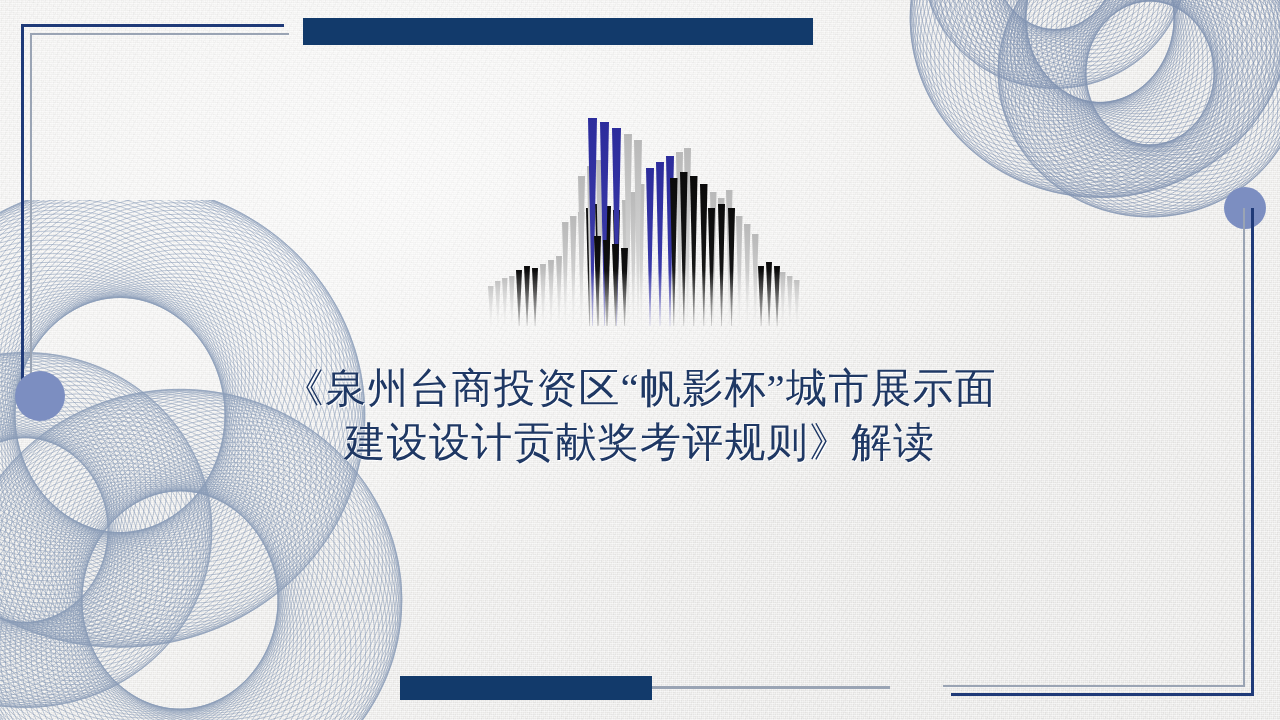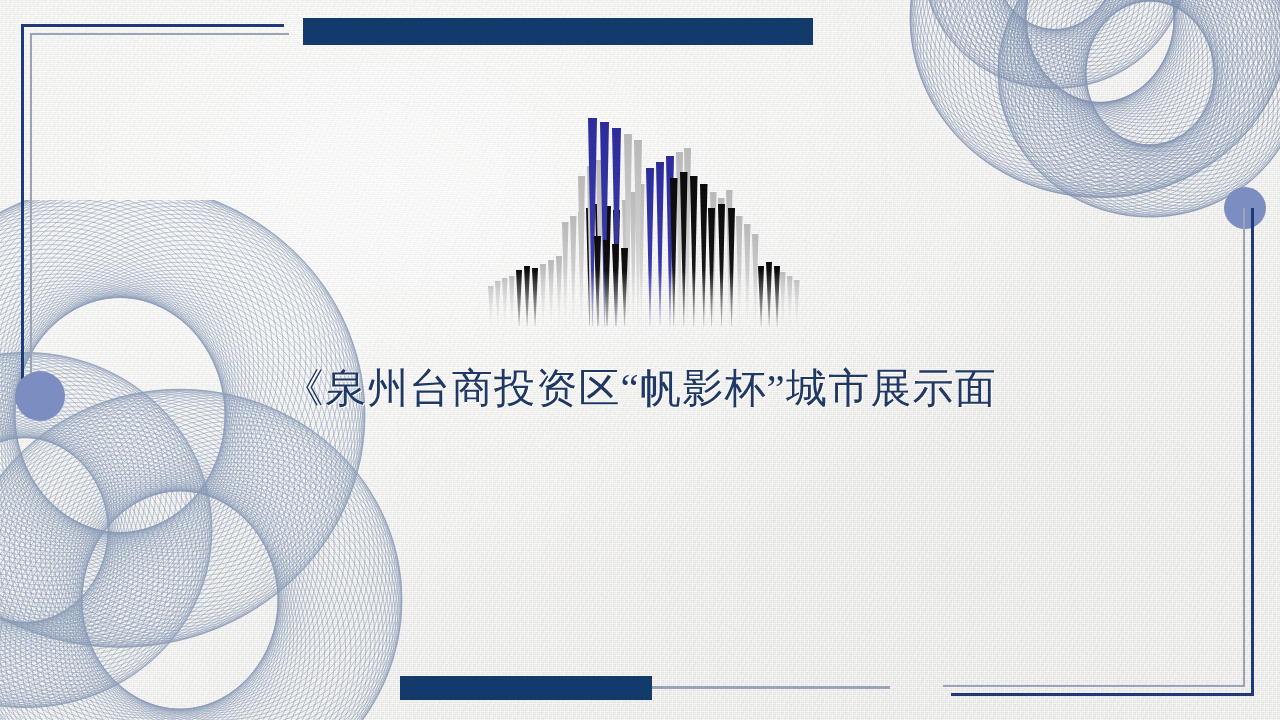--- a/index.html
+++ b/index.html
@@ -595,15 +595,15 @@
         <path d="M282.00,130.00 L288.50,130.00 L285.69,222 L284.99,222 Z" fill="url(#gLight)"></path>
         <path d="M288.00,162.00 L294.00,162.00 L291.46,222 L290.76,222 Z" fill="url(#gDark)"></path>
         <path d="M296.00,158.00 L302.00,158.00 L299.46,222 L298.76,222 Z" fill="url(#gDark)"></path>
         <path d="M304.00,162.00 L310.00,162.00 L307.46,222 L306.76,222 Z" fill="url(#gDark)"></path>
         <path d="M310.00,168.00 L315.50,168.00 L313.23,222 L312.53,222 Z" fill="url(#gLight)"></path>
         <path d="M317.00,172.00 L322.50,172.00 L320.23,222 L319.53,222 Z" fill="url(#gLight)"></path>
         <path d="M324.00,176.00 L329.50,176.00 L327.23,222 L326.53,222 Z" fill="url(#gLight)"></path>
       </g>
   </svg>
 
-  <div id="title"><span>《泉州台商投资区“帆影杯”城市展示面</span><br></div>
+  <div id="title"><span>《泉州台商投资区“帆影杯”城市展示面</span><br><span>建设设计贡献奖考评规则》解读</span></div>
 
 </div>
 
 </body></html>

